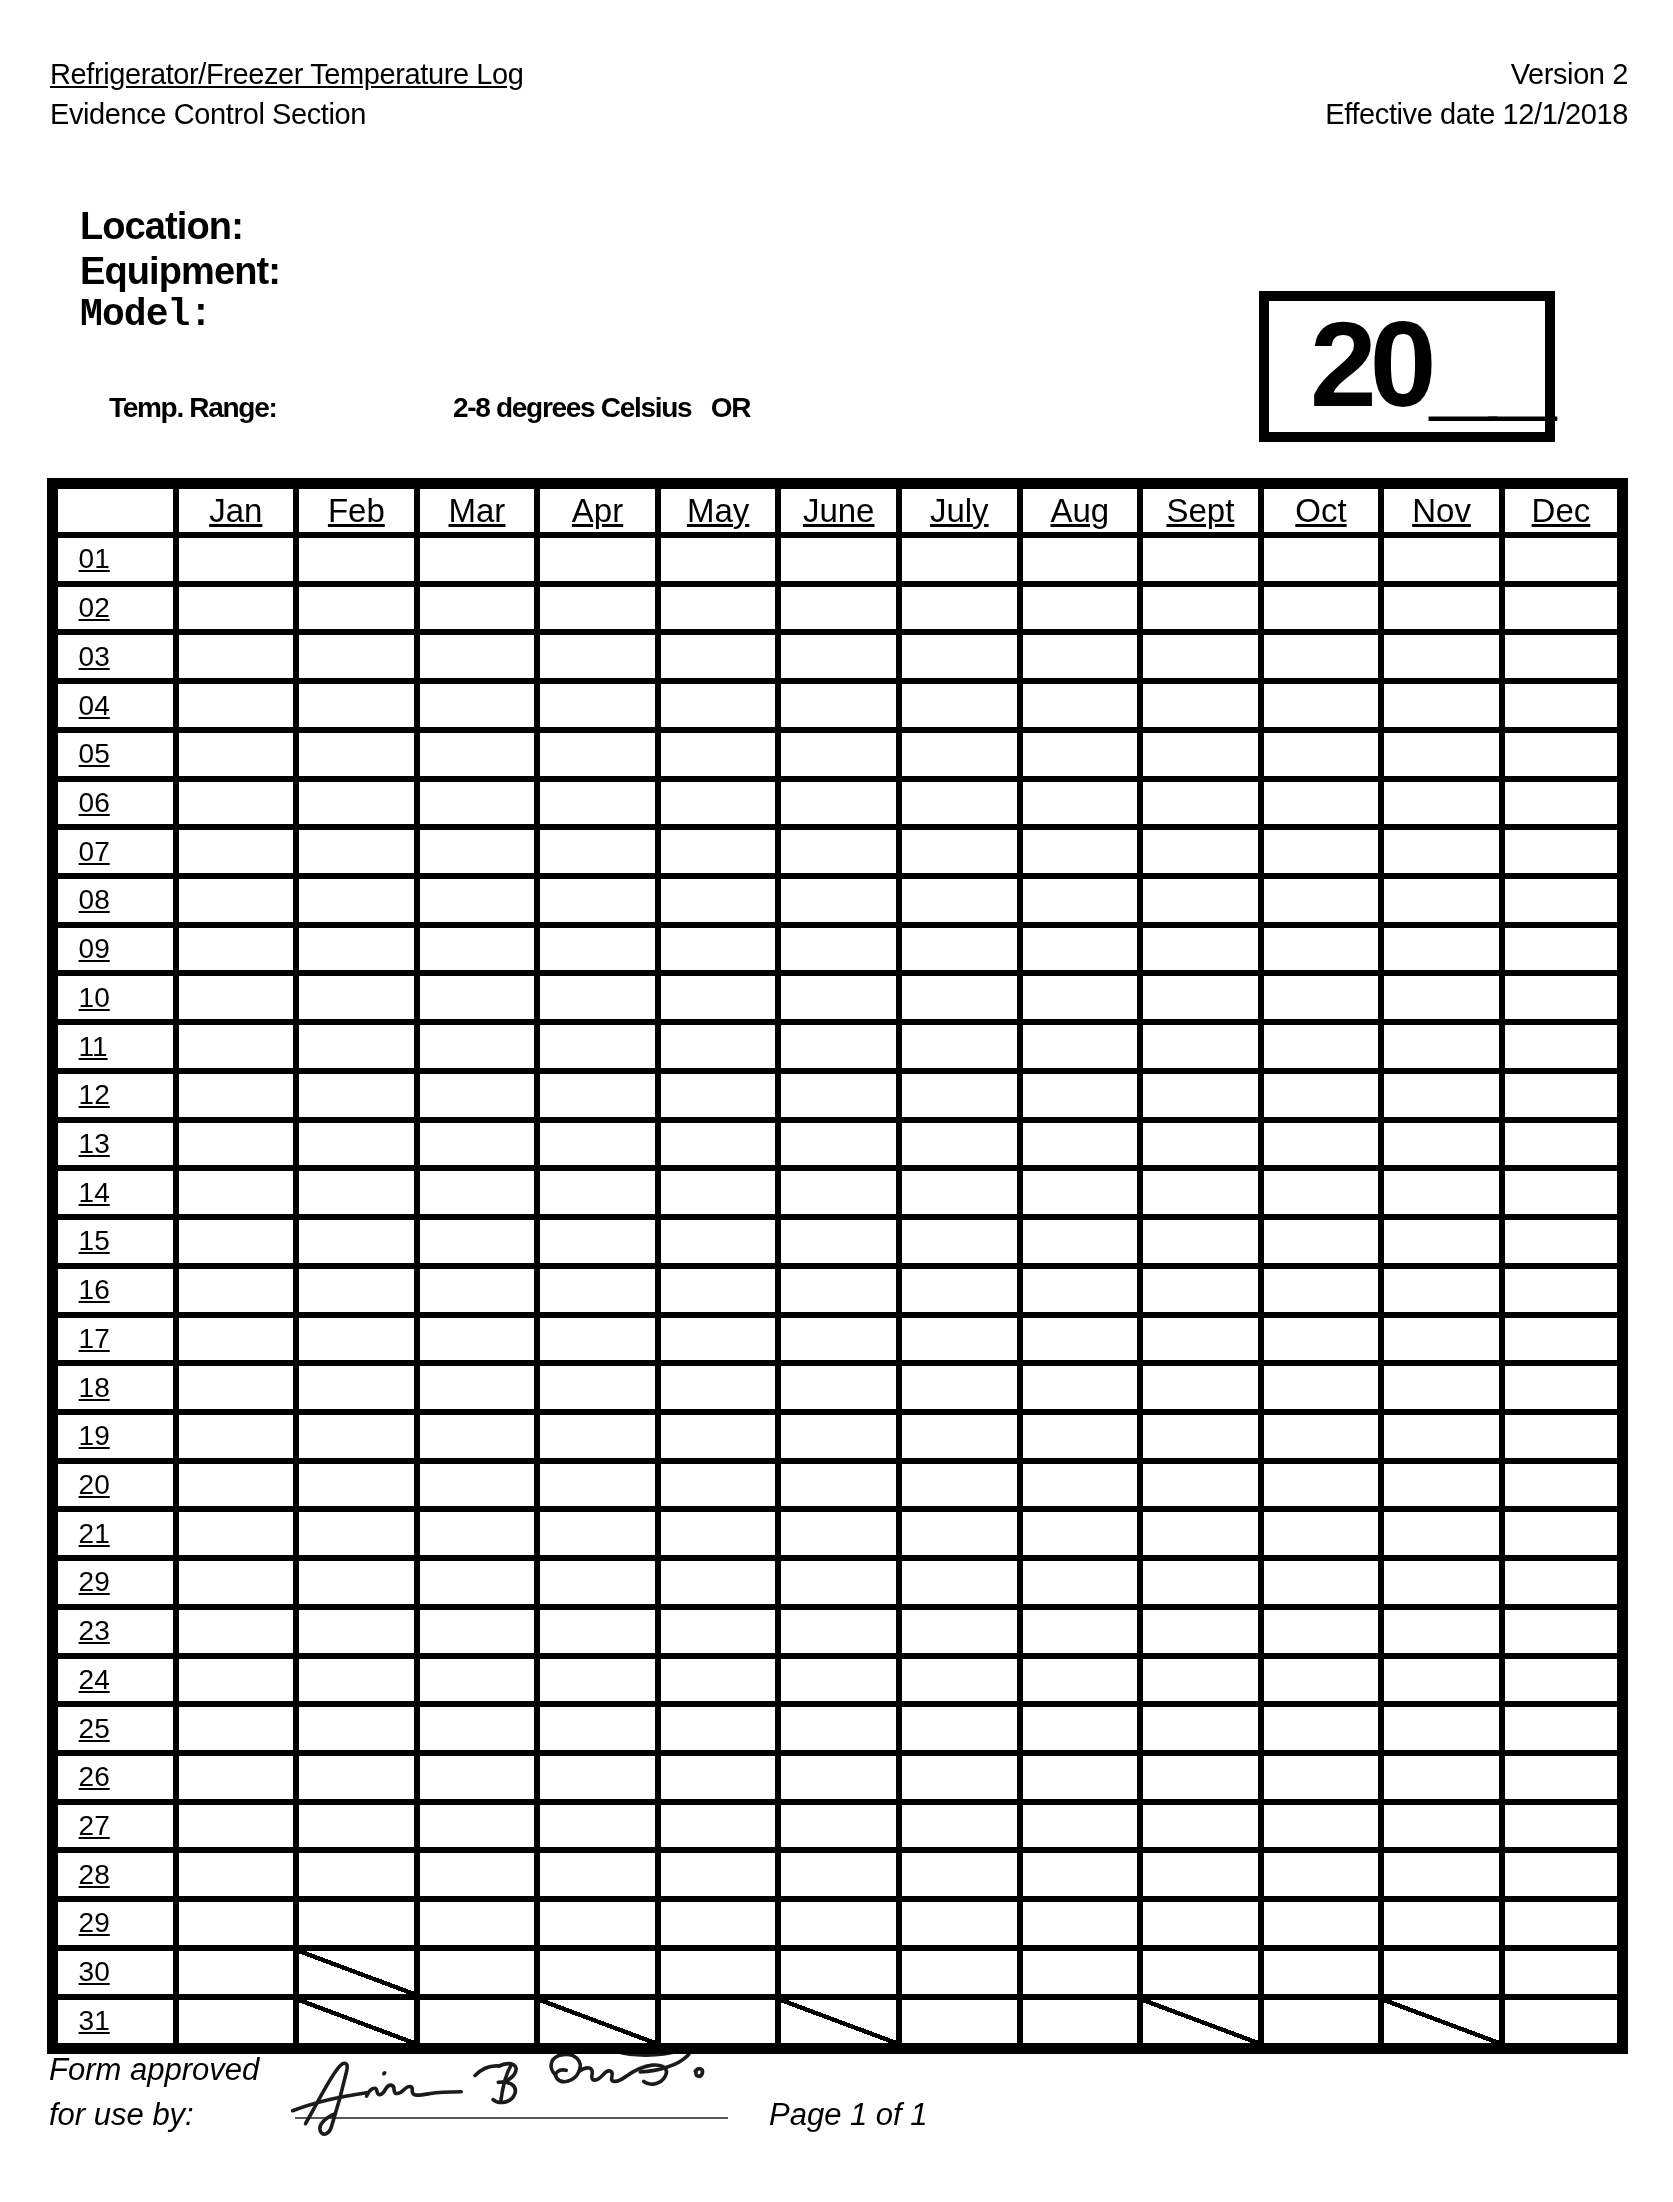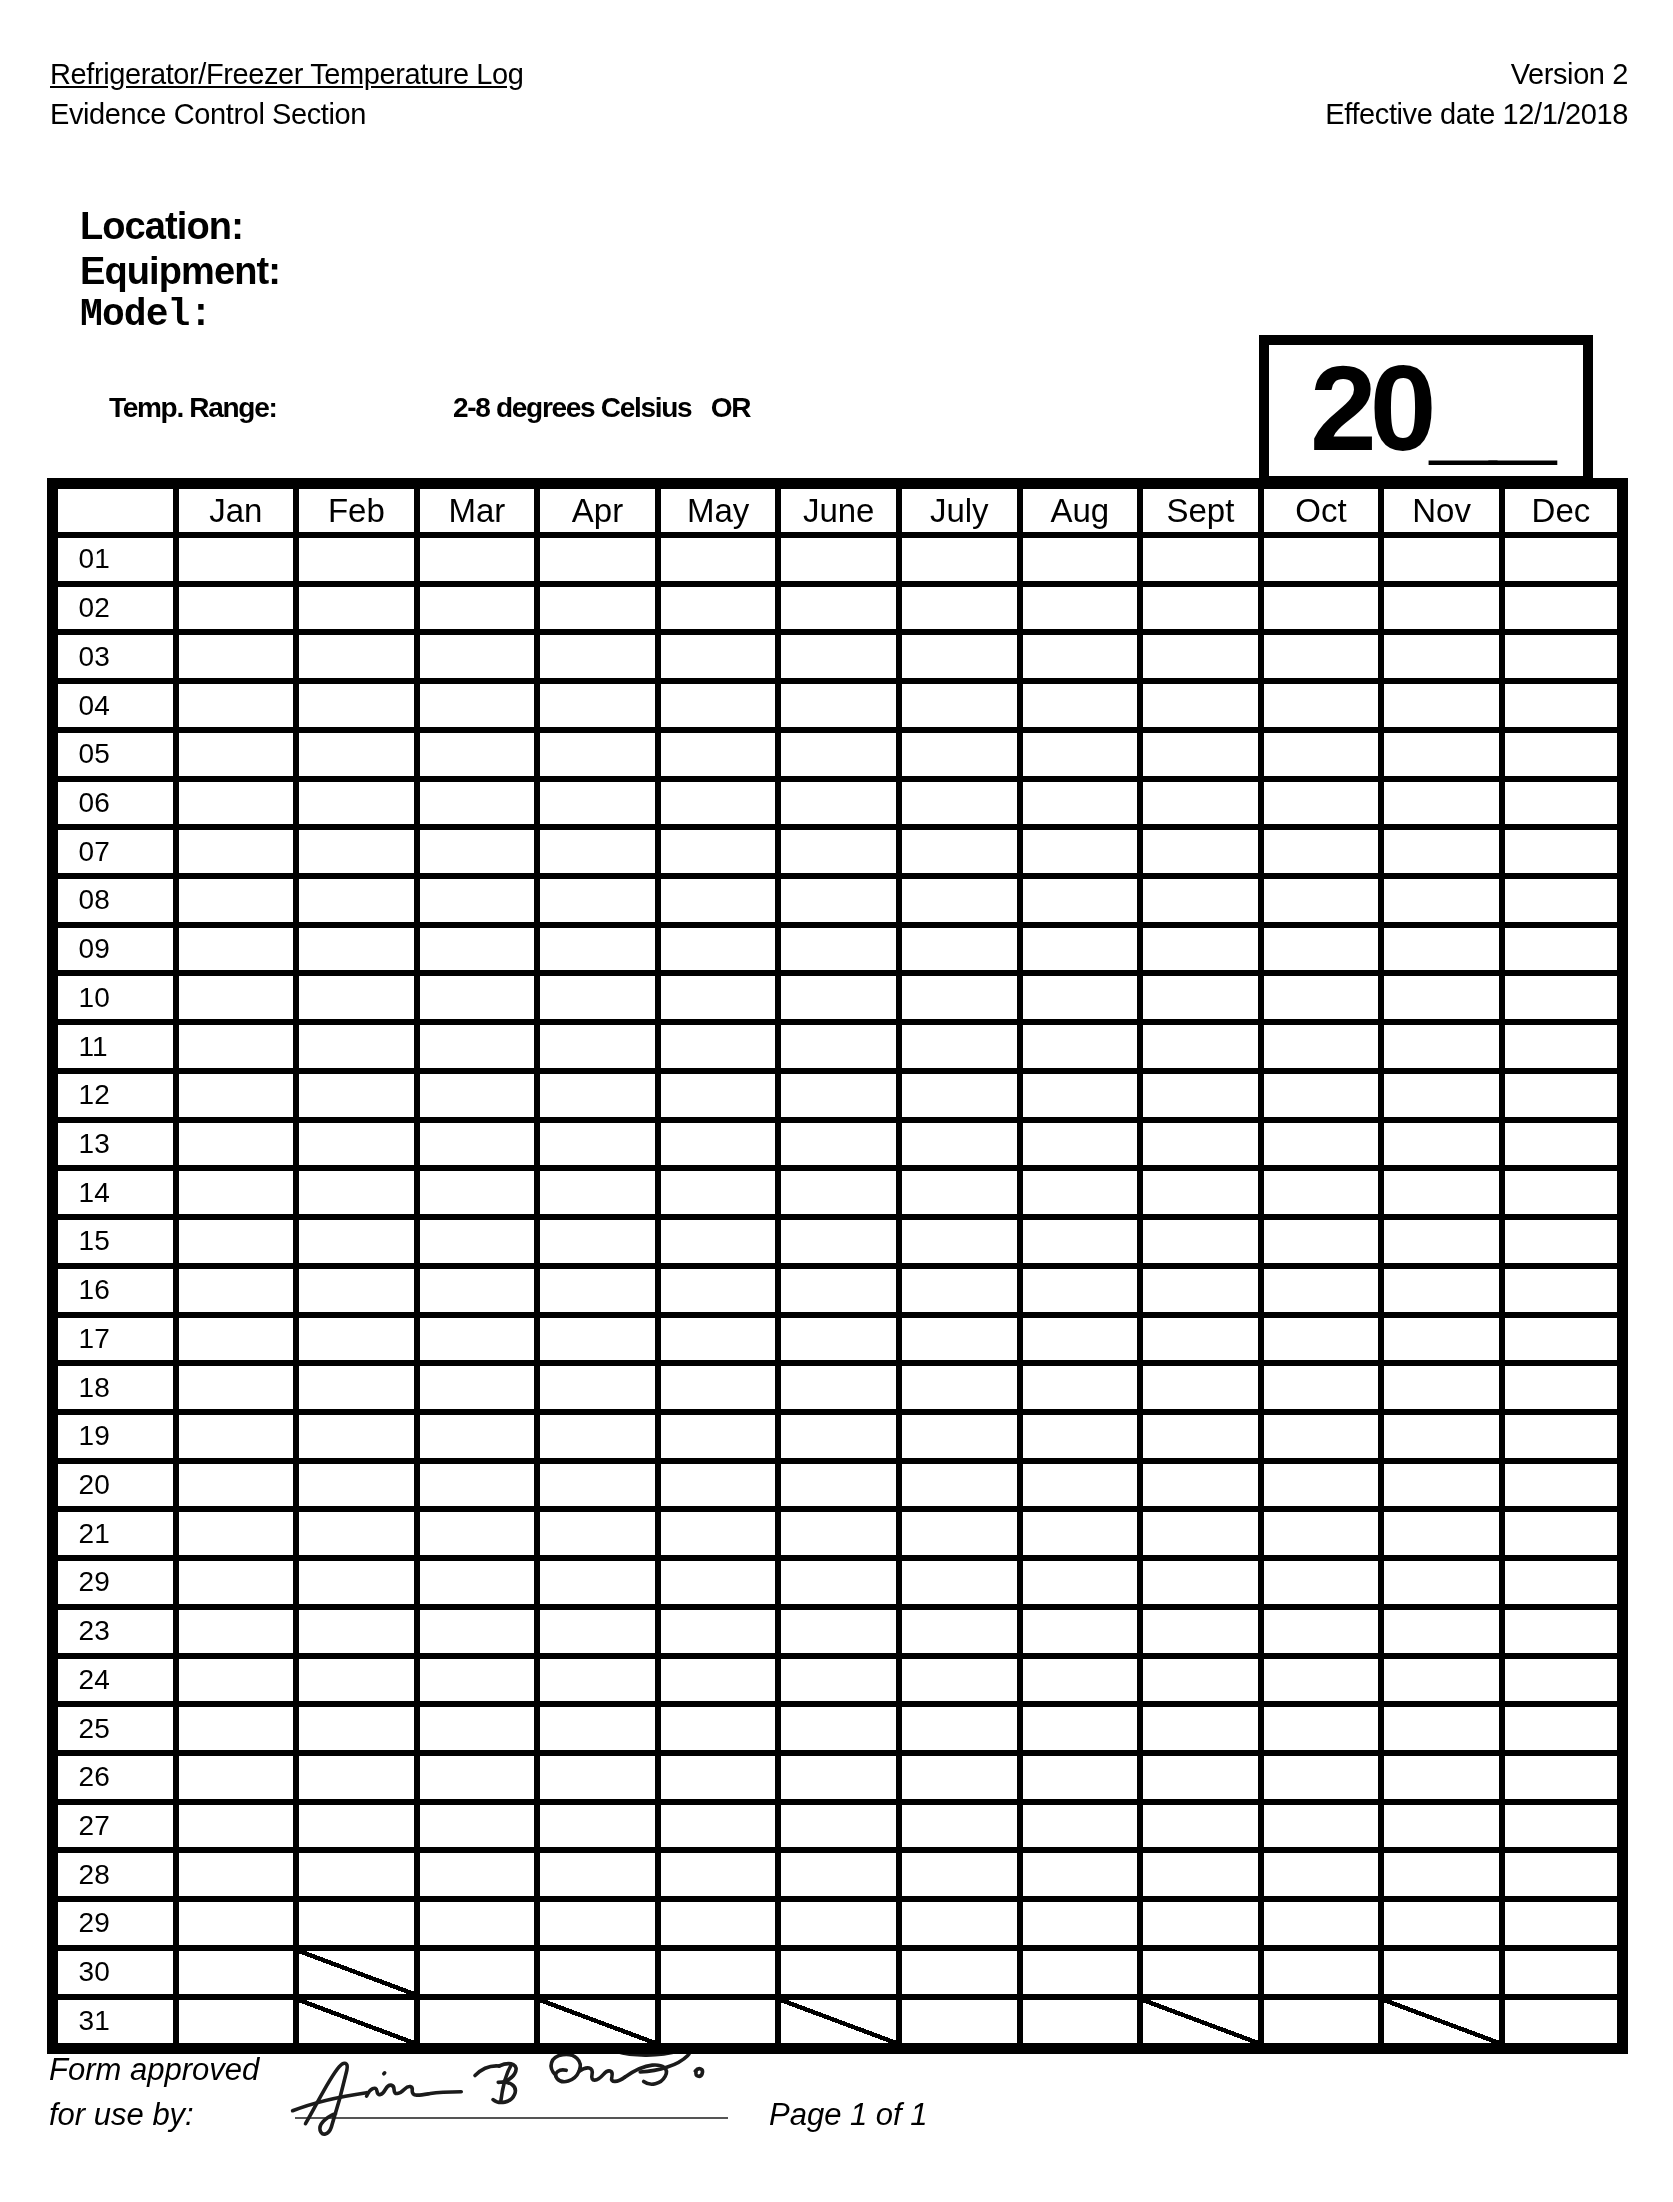--- a/index.html
+++ b/index.html
@@ -28,36 +28,37 @@
   .info-model{top:293px;font-family:Liberation Mono, monospace;}
 
   
   .temp{font-size:28px;font-weight:bold;letter-spacing:-1.3px;line-height:45px;white-space:pre;z-index:3;margin-left:32px;}
   .temp-label{left:77px;top:385px;}
   .temp-opt1{left:421px;top:385px;}
   .temp-opt2{left:421px;top:438px;}
 
   
   .year-box{
-    left:1259px;top:291px;width:334px;height:151px;
-    border:10.3px solid #000;box-sizing:border-box;margin-top:44px;
+    left:1259px;top:291px;width:296px;height:151px;
+    border:10.3px solid #000;box-sizing:border-box;
   }
   .year-text{
     position:absolute;left:41px;top:-12px;
     font-size:120px;font-weight:bold;letter-spacing:-6.9px;
     line-height:151px;white-space:nowrap;
   }
 
   
   table.log{
     position:absolute;left:47px;top:478px;
     width:1581px;height:1576px;
     border-collapse:collapse;table-layout:fixed;
     border:11.2px solid #000;
     z-index:1;
+    text-decoration:underline;
   }
   .log th,.log td{border:6.9px solid #000;padding:0;background:#fff;}
   .log thead th{
     height:43px;font-weight:normal;font-size:33px;
     text-align:center;vertical-align:middle;
   }
   .log td.daylbl{
     font-size:28px;text-align:left;padding-left:20.6px;vertical-align:middle;
   }
   .log td.crossed{

